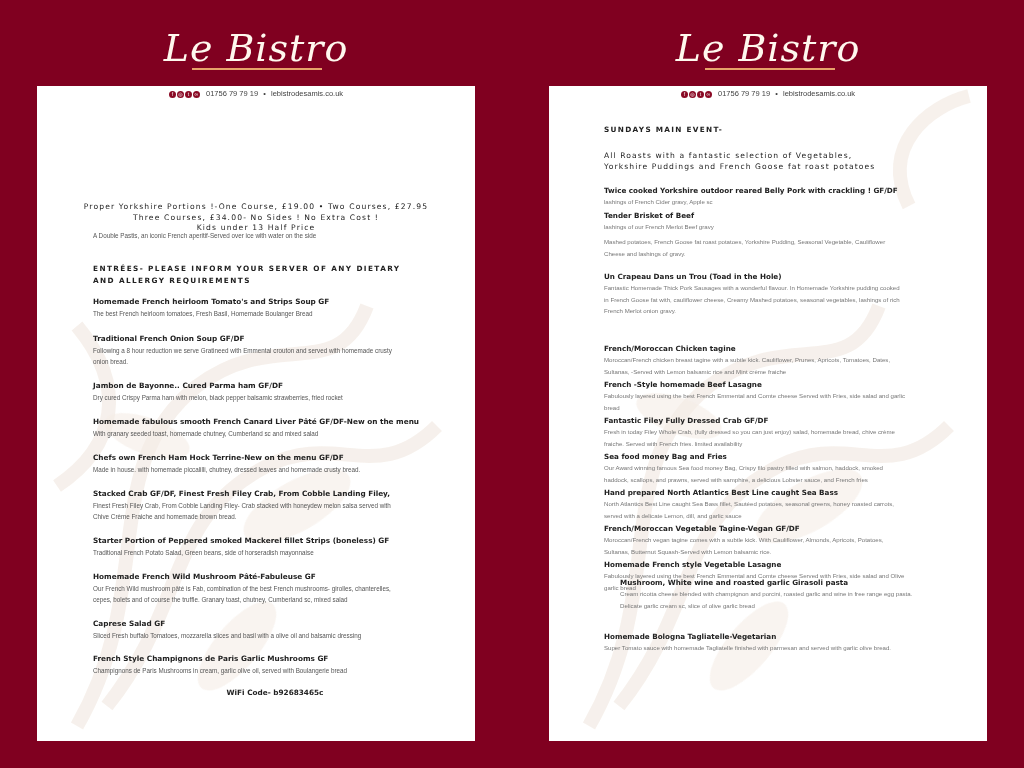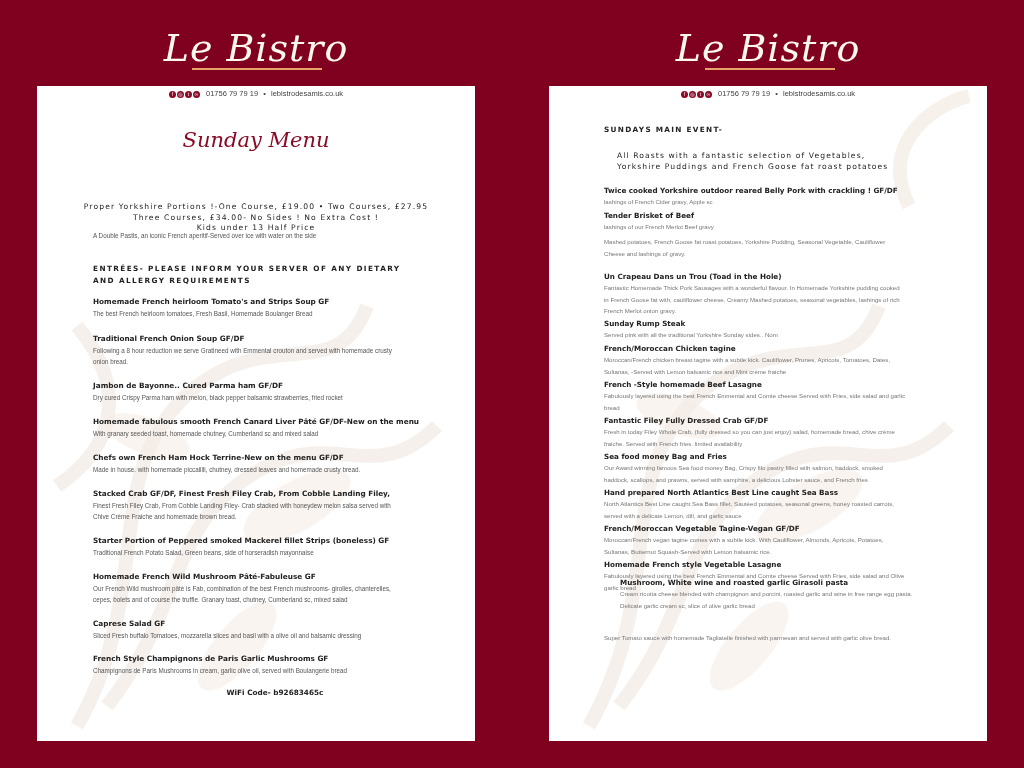--- a/index.html
+++ b/index.html
@@ -54,21 +54,20 @@
     </svg>
     <div class="contact">
       <span class="social">
         <span class="dot-ic">f</span><span class="dot-ic">◎</span><span class="dot-ic">t</span><span class="dot-ic">∞</span>
       </span>
       <span>01756 79 79 19</span>
       <span class="sep">•</span>
       <span>lebistrodesamis.co.uk</span>
     </div>
 
-    <div class="title">Sunday Menu</div>
     <div class="intro">
       <div>Proper Yorkshire Portions !-One Course, £19.00 • Two Courses, £27.95</div>
       <div>Three Courses, £34.00- No Sides ! No Extra Cost !</div>
       <div>Kids under 13 Half Price</div>
     </div>
 
     <div class="items" style="top:143px;">
       <div class="item-desc">A Double Pastis, an iconic French aperitif-Served over ice with water on the side</div>
     </div>
 
@@ -146,21 +145,21 @@
         <span class="dot-ic">f</span><span class="dot-ic">◎</span><span class="dot-ic">t</span><span class="dot-ic">∞</span>
       </span>
       <span>01756 79 79 19</span>
       <span class="sep">•</span>
       <span>lebistrodesamis.co.uk</span>
     </div>
 
     <div class="r-items" style="top:39px;">
       <div class="r-section">SUNDAYS MAIN EVENT-</div>
     </div>
-    <div class="r-items" style="top:65px;margin-left:13px;">
+    <div class="r-items" style="top:65px;">
       <div class="r-intro">All Roasts with a fantastic selection of Vegetables,</div>
       <div class="r-intro">Yorkshire Puddings and French Goose fat roast potatoes</div>
     </div>
 
     <div class="r-items" style="top:100px;">
       <div class="r-item">
         <div class="item-title">Twice cooked Yorkshire outdoor reared Belly Pork with crackling  ! GF/DF</div>
         <div class="item-desc">lashings of French Cider gravy, Apple sc</div>
       </div>
     </div>
@@ -177,26 +176,20 @@
       </div>
     </div>
     <div class="r-items" style="top:186px;">
       <div class="r-item">
         <div class="item-title">Un Crapeau Dans un Trou (Toad in the Hole)</div>
         <div class="item-desc">Fantastic Homemade Thick Pork Sausages with a wonderful flavour. In Homemade Yorkshire pudding cooked</div>
         <div class="item-desc">in French Goose fat with, cauliflower cheese, Creamy Mashed potatoes, seasonal vegetables, lashings of rich</div>
         <div class="item-desc">French Merlot onion gravy.</div>
       </div>
     </div>
-    <div class="r-items" style="top:233px;">
-      <div class="r-item">
-        <div class="item-title">Sunday Rump Steak</div>
-        <div class="item-desc">Served pink with all the traditional Yorkshire Sunday sides.. Nom</div>
-      </div>
-    </div>
     <div class="r-items" style="top:258px;">
       <div class="r-item">
         <div class="item-title">French/Moroccan Chicken tagine</div>
         <div class="item-desc">Moroccan/French chicken breast tagine with a subtle kick. Cauliflower, Prunes, Apricots, Tomatoes, Dates,</div>
         <div class="item-desc">Sultanas, -Served with Lemon balsamic rice and Mint crème fraiche</div>
       </div>
     </div>
     <div class="r-items" style="top:294px;">
       <div class="r-item">
         <div class="item-title">French -Style homemade Beef Lasagne</div>
@@ -241,17 +234,18 @@
     </div>
     <div class="r-items" style="top:492px;margin-left:16px;">
       <div class="r-item">
         <div class="item-title">Mushroom, White wine and roasted garlic Girasoli pasta</div>
         <div class="item-desc">Cream ricotta cheese blended with champignon and porcini, roasted garlic and wine in free range egg pasta.</div>
         <div class="item-desc">Delicate garlic cream sc, slice of olive garlic bread</div>
       </div>
     </div>
     <div class="r-items" style="top:546px;">
       <div class="r-item">
+        <div class="item-title">Homemade Bologna Tagliatelle-Vegetarian</div>
         <div class="item-desc">Super Tomato  sauce with homemade Tagliatelle finished with parmesan and served with garlic olive bread.</div>
       </div>
     </div>
   </div>
 </div>
 
 </body></html>

